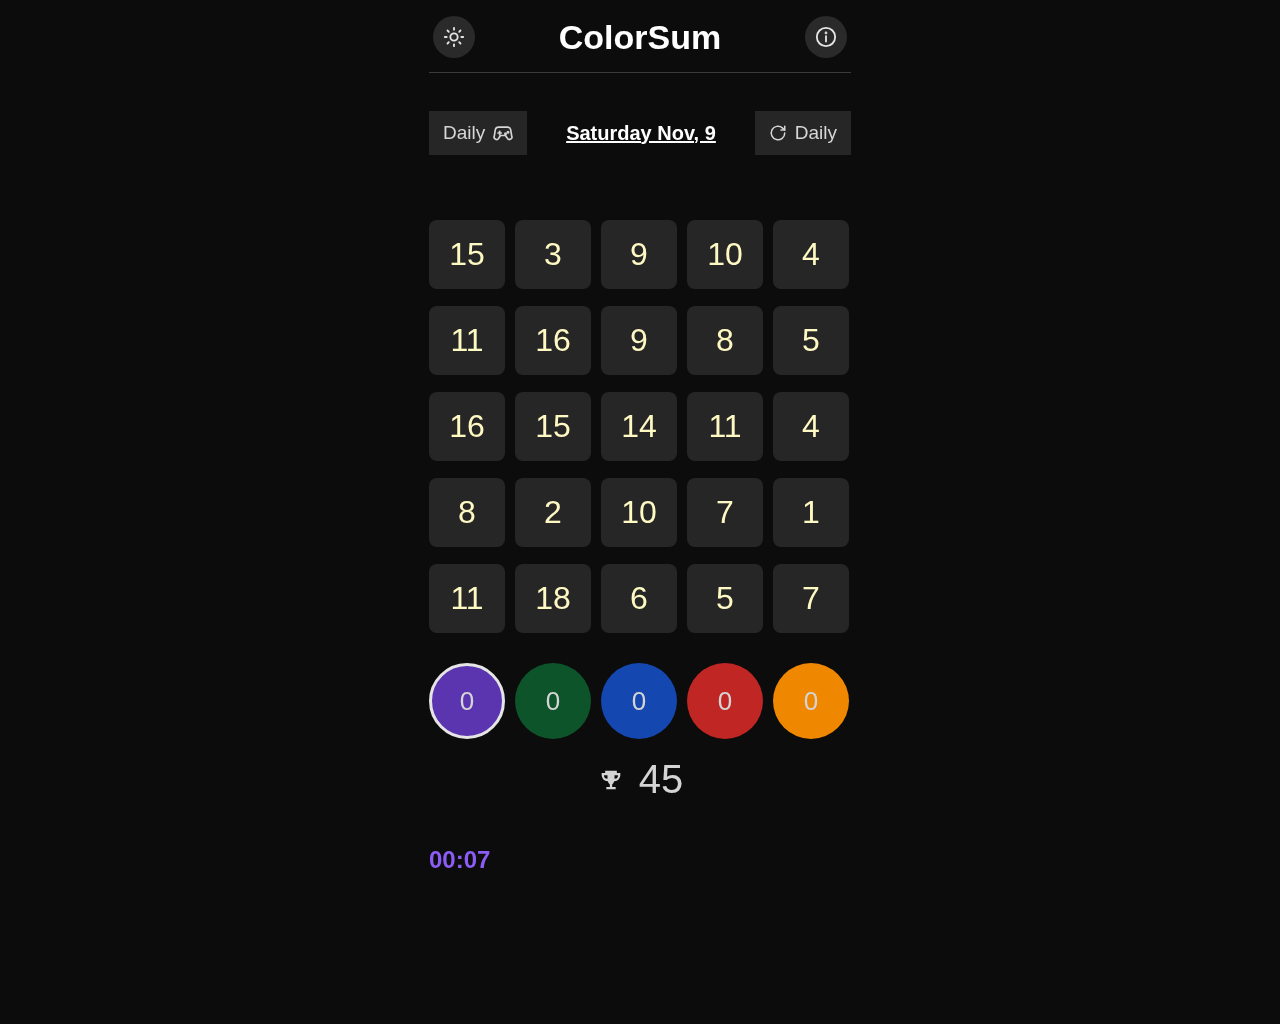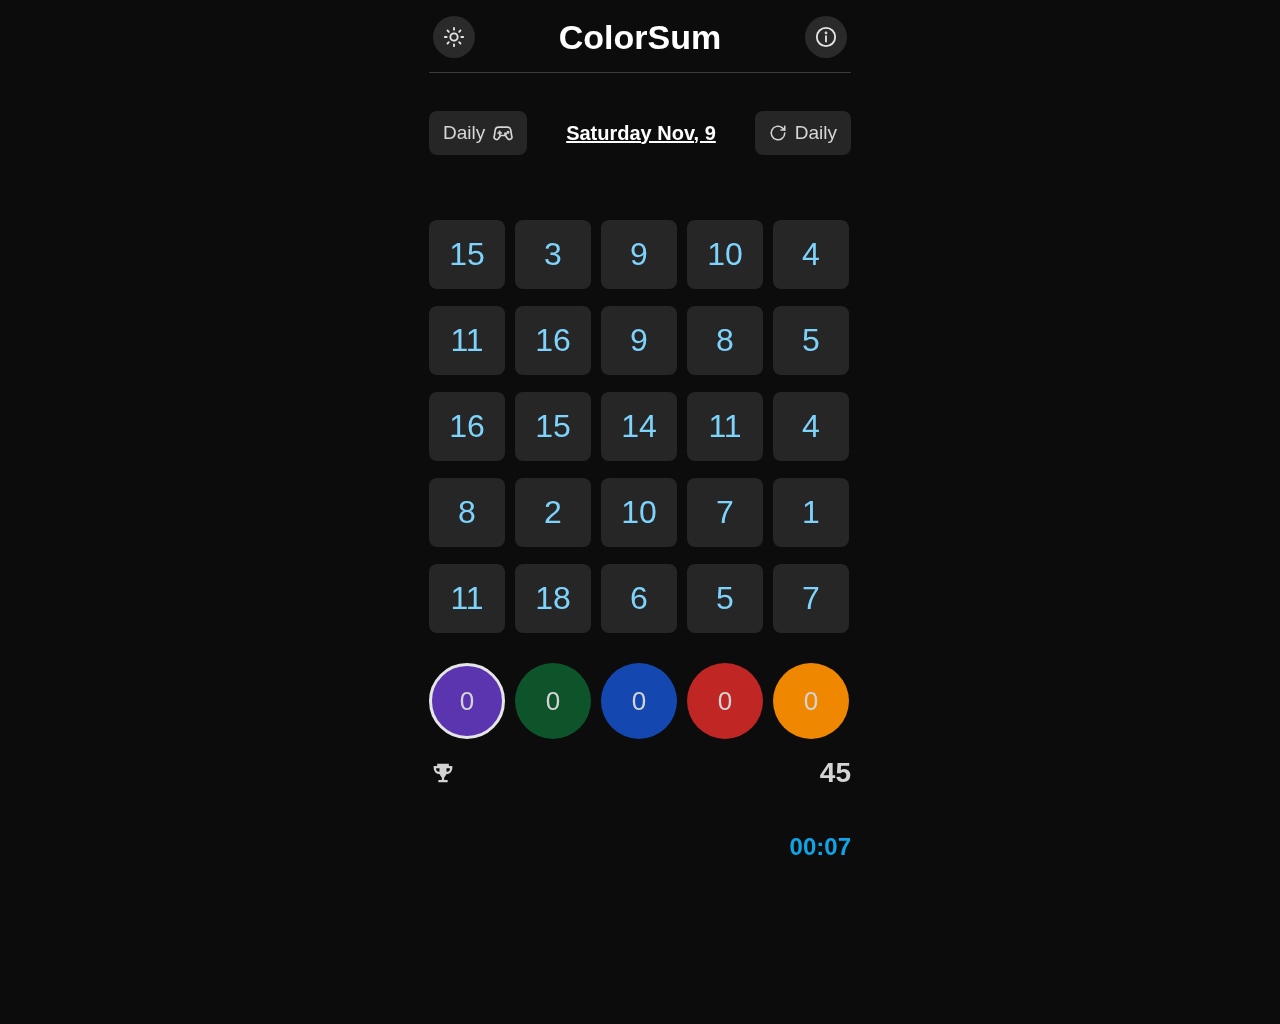--- a/index.html
+++ b/index.html
@@ -58,21 +58,21 @@
   .subbar {
     margin-top: 38px;
     display: flex;
     align-items: center;
     justify-content: space-between;
   }
   .pill-btn {
     background: #262626;
     border: none;
     height: 44px;
-    border-radius: 8px;
+    border-radius: 0;
     padding: 0 14px;
     display: flex;
     align-items: center;
     gap: 8px;
     cursor: pointer;
     color: #d6d6d6;
     font-size: 19px;
     font-weight: 500;
   }
   .date-label {
@@ -91,21 +91,21 @@
     gap: 10px;
   }
   .cell {
     background: #262626;
     border-radius: 8px;
     display: flex;
     align-items: center;
     justify-content: center;
     font-size: 32px;
     font-weight: 400;
-    color: #7dd3fc;
+    color: #fef9c3;
     cursor: pointer;
     margin-top: 7px;
   }
 
   
   .colors {
     margin-top: 30px;
     display: grid;
     grid-template-columns: repeat(5, 76px);
     gap: 10px;
@@ -124,34 +124,33 @@
   }
   .color-circle.selected {
     border-color: #e5e5e5;
   }
 
   
   .target {
     margin-top: 18px;
     display: flex;
     align-items: center;
-    justify-content: space-between;
+    justify-content: center;
     gap: 14px;
-    font-size: 28px;
+    font-size: 40px;
     color: #d4d4d4;
-    font-weight: bold;
   }
 
   
   .timer {
     margin-top: 44px;
-    text-align: right;
+    text-align: left;
     font-size: 24px;
     font-weight: 700;
-    color: #0ea5e9;
+    color: #8b5cf6;
   }
 
   svg { display: block; }
 </style>
 </head>
 <body>
 
 <div class="viewport">
   <div class="container">
 

